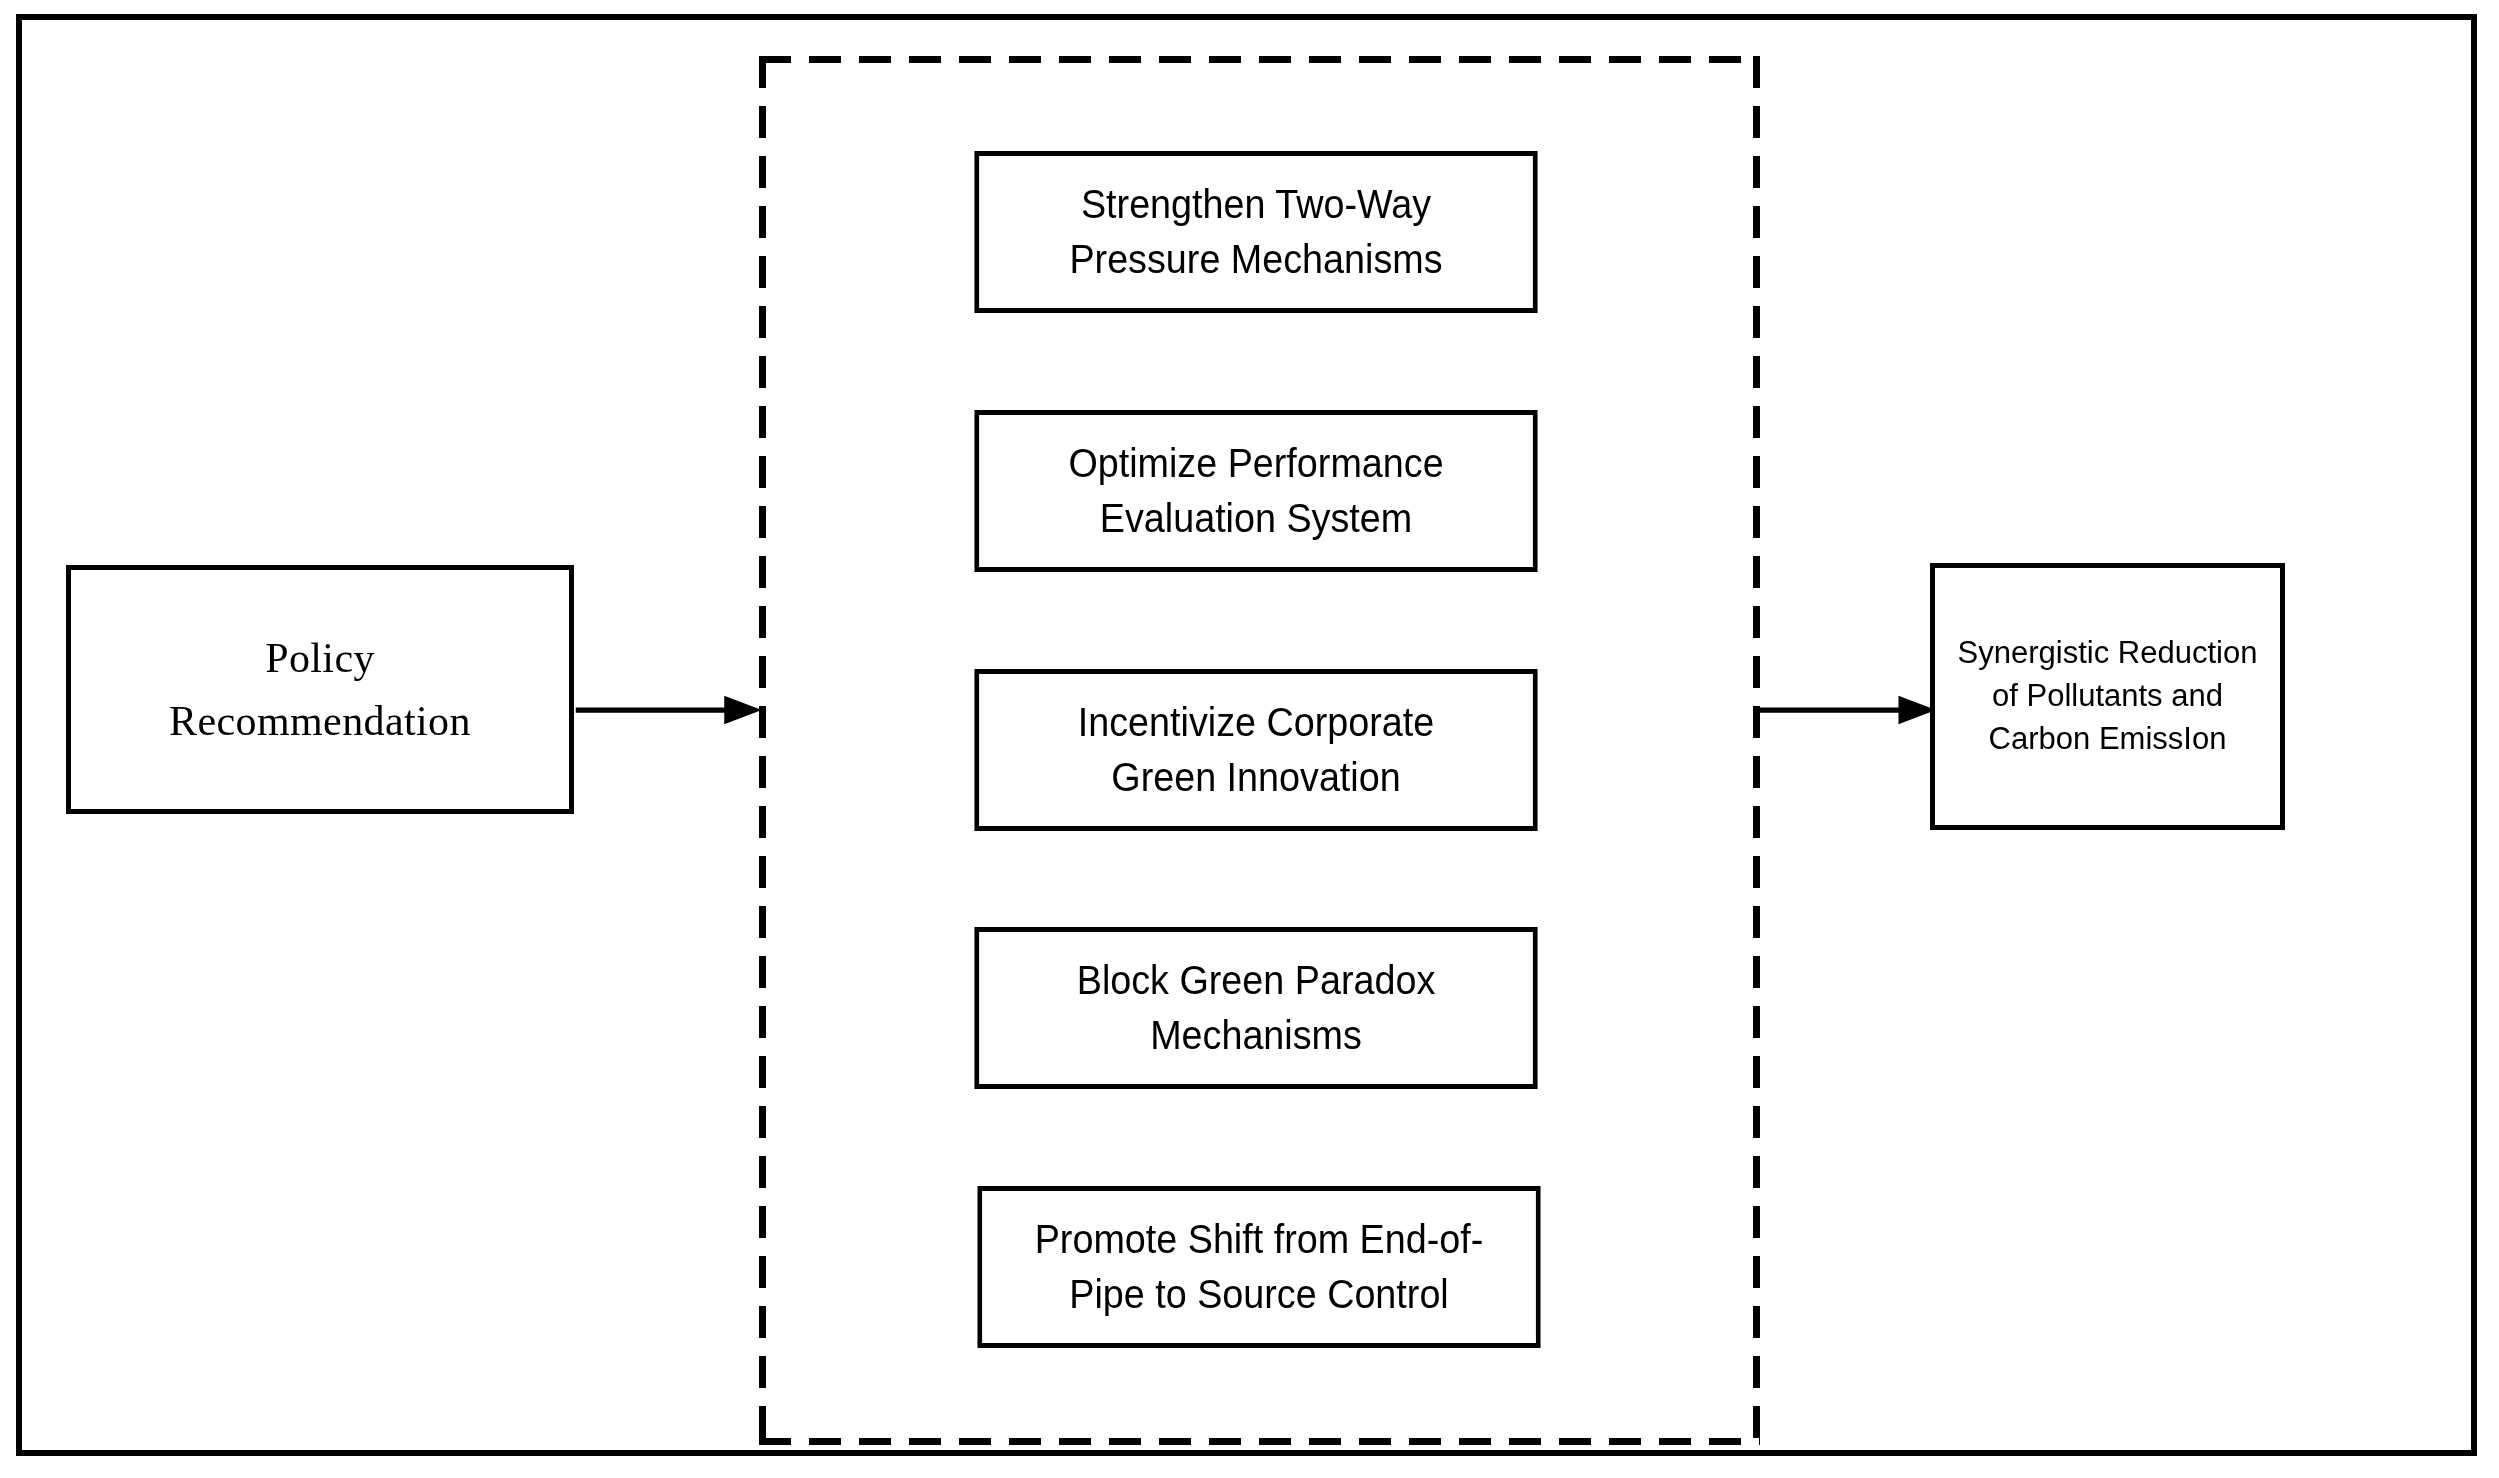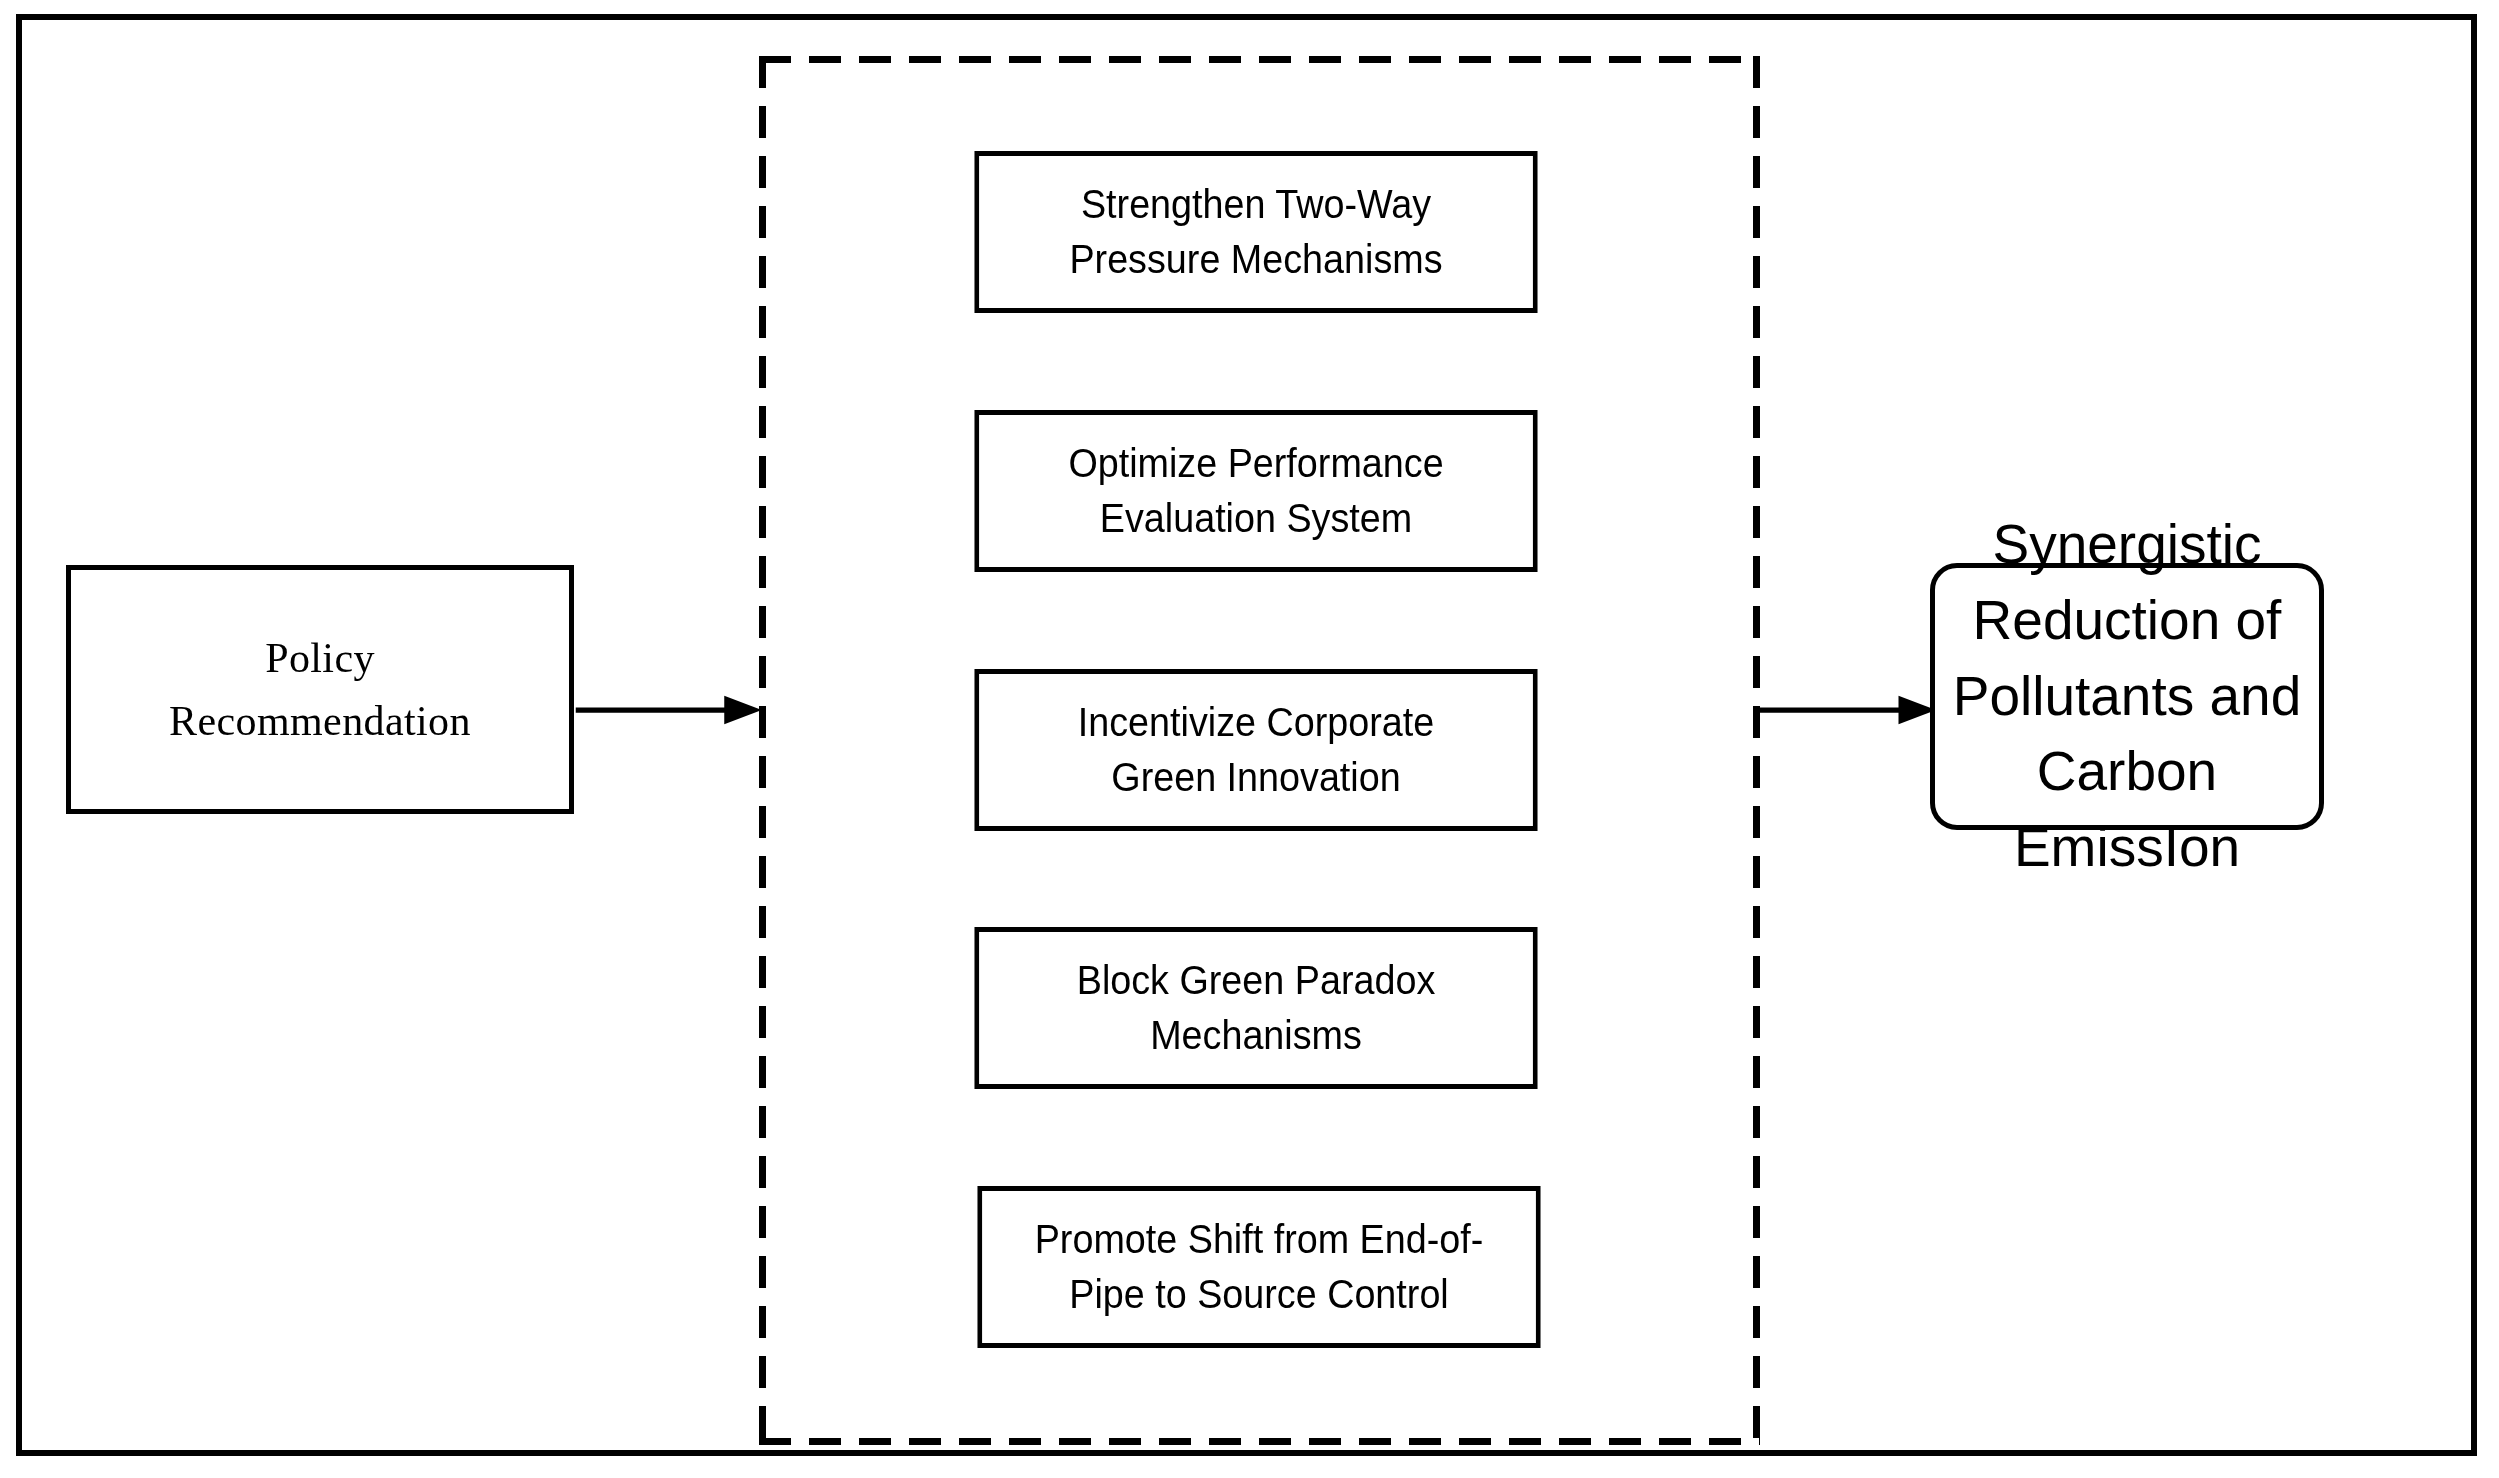--- a/index.html
+++ b/index.html
@@ -99,26 +99,25 @@
     font-stretch: condensed;
     transform: scaleX(0.92);
     transform-origin: center center;
   }
   .node-measure .node-text { display: block; }
 
   
   .node-outcome {
     left: 1930px;
     top: 563px;
-    width: 394px;
+    width: 355px;
     height: 267px;
     font-family: "Liberation Sans", sans-serif;
-    font-size: 55px;
+    font-size: 31px;
     line-height: 1.38;
-    border-radius: 27px;
   }
 
   .node-inner {
     padding: 0 10.6px;
     width: 100%;
   }
 
   
   .arrow {
     position: absolute;

